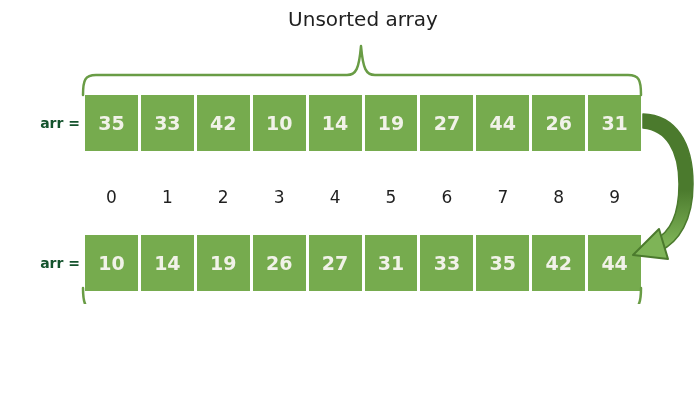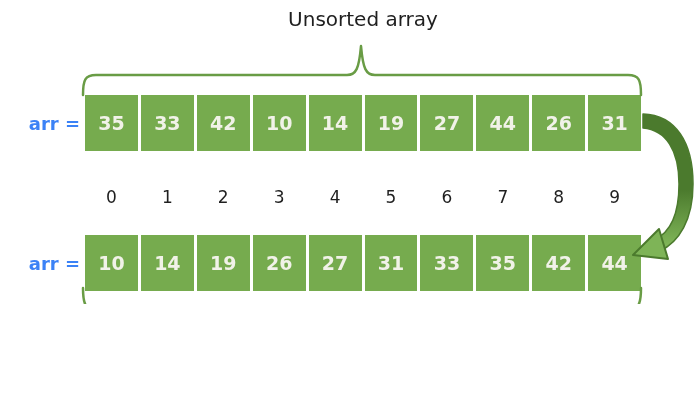--- a/index.html
+++ b/index.html
@@ -11,21 +11,21 @@
   }
   .title{
     position:absolute;left:85px;width:556px;text-align:center;
     font-size:20px;color:var(--text,#1f1f1f);
   }
   .title-top{top:7px;}
   .title-bottom{top:368px;}
   .arr-label{
     position:absolute;left:10px;width:70px;height:56px;
     display:flex;align-items:center;justify-content:flex-end;
-    font-weight:bold;font-size:18px;color:#3b82f6;
+    font-weight:bold;font-size:14px;color:#14532d;
   }
   .arr-label-u{top:95px;}
   .arr-label-s{top:235px;}
   .row{position:absolute;left:85px;width:556px;display:flex;gap:3px;}
   .cells{height:56px;}
   .cells-u{top:95px;}
   .cells-s{top:235px;}
   .cell{
     flex:1;background:var(--cell-fill,#76ab4e);color:var(--cell-text,#f1f2e8);
     display:flex;align-items:center;justify-content:center;

